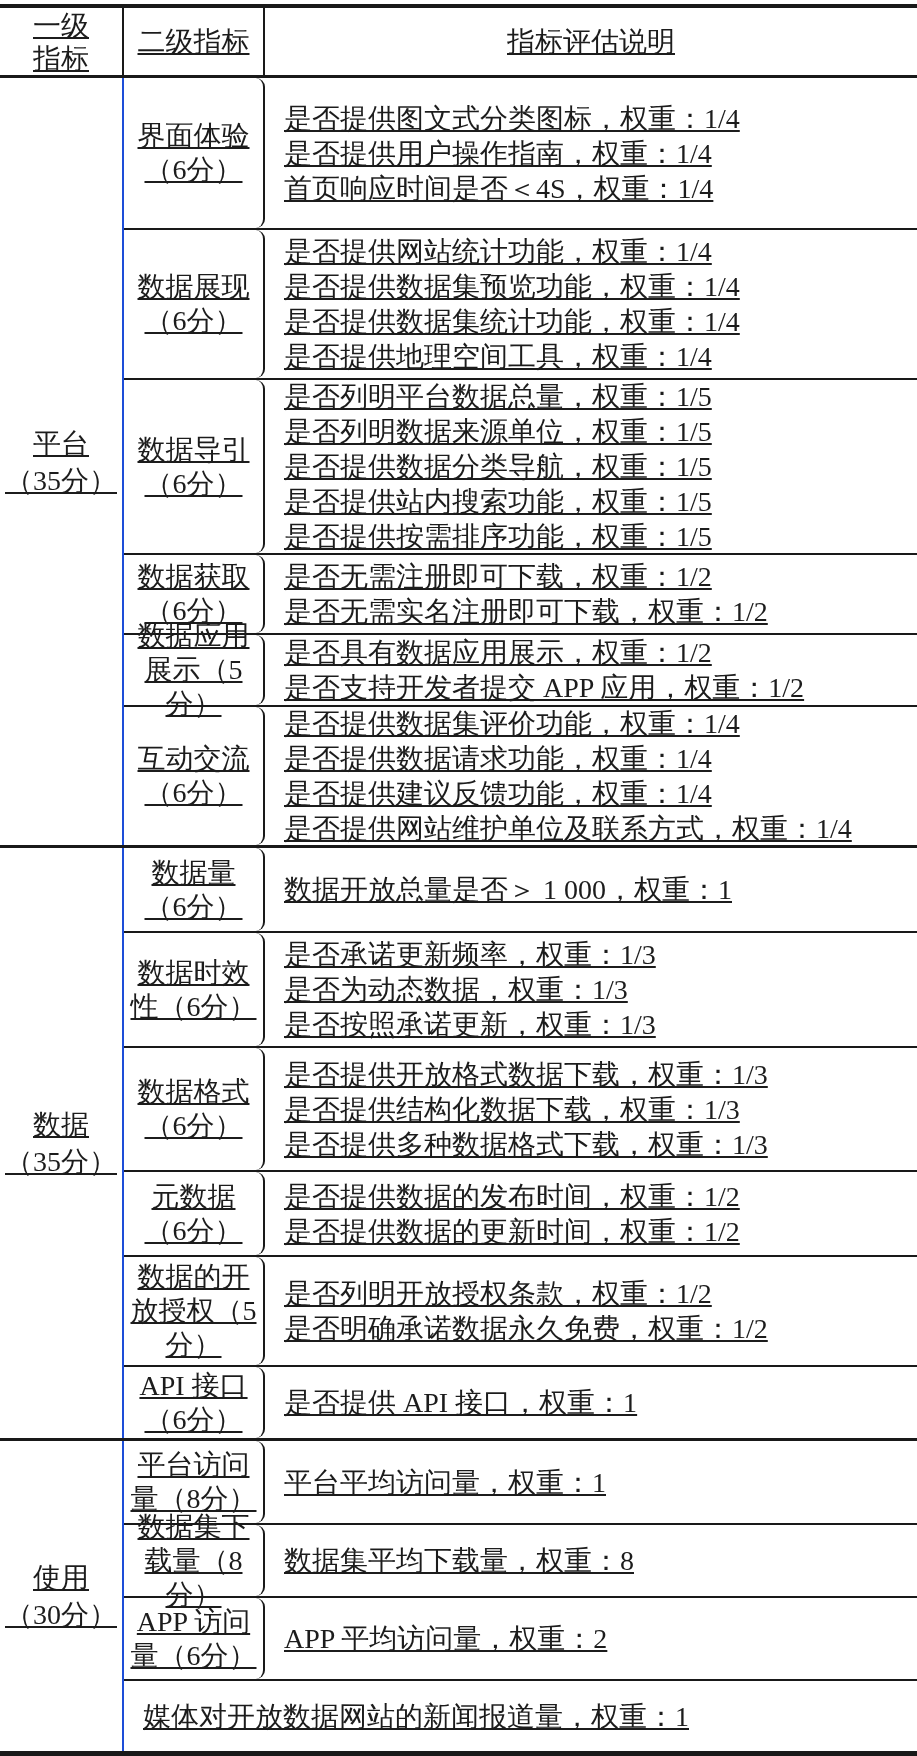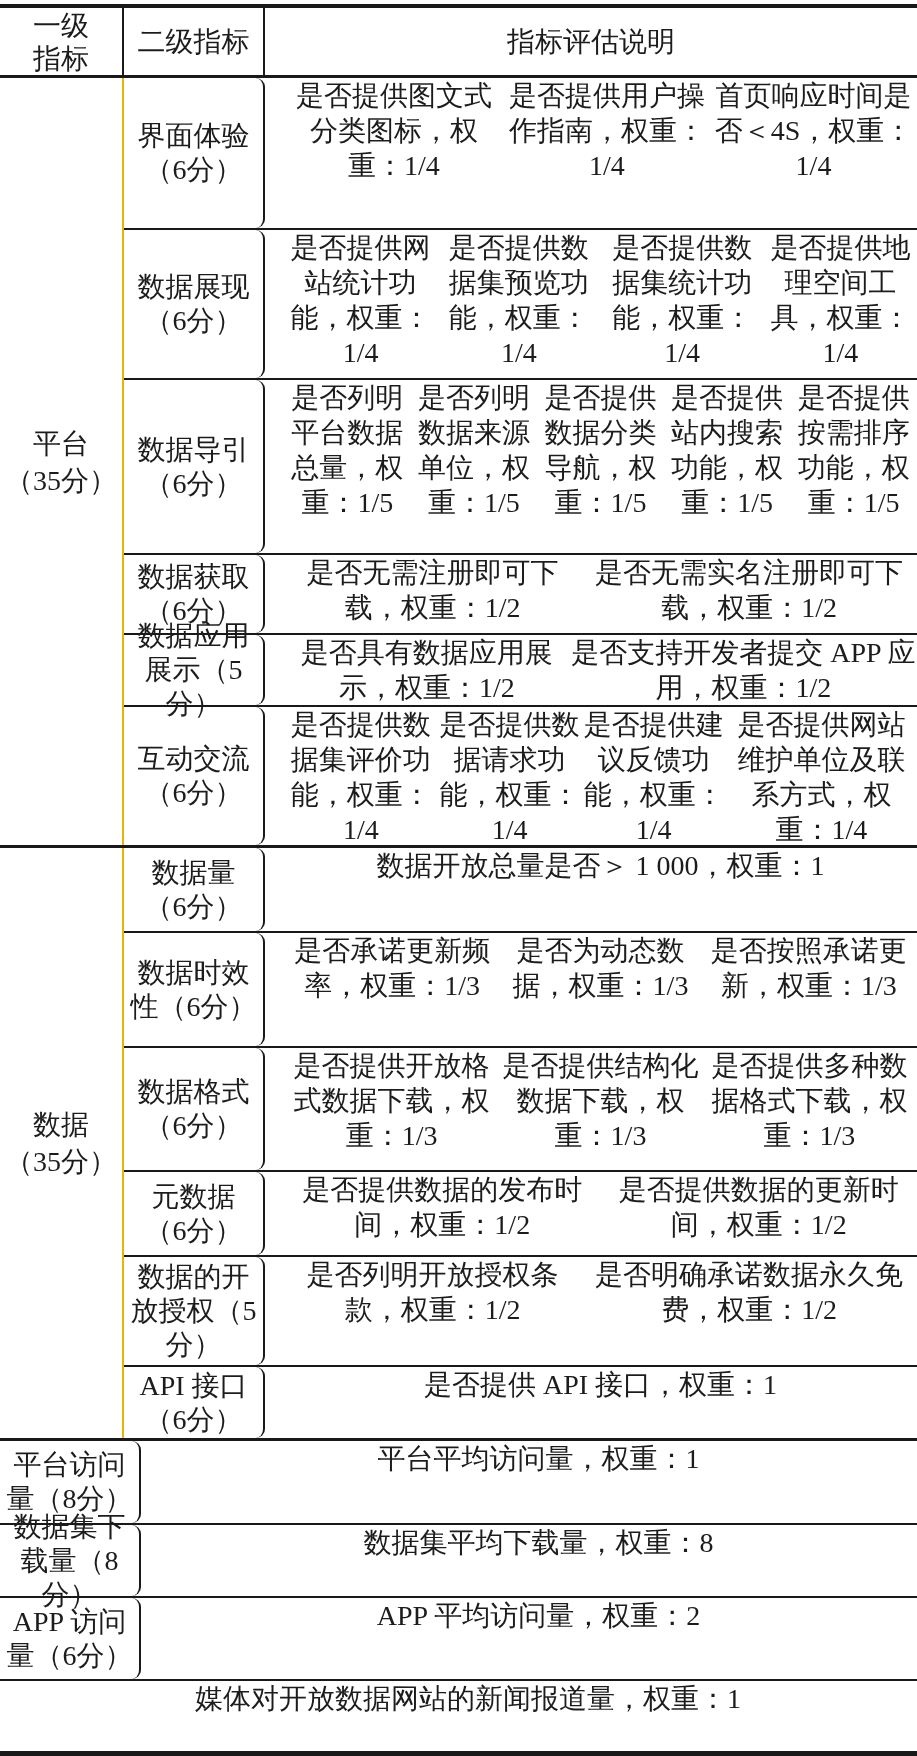--- a/index.html
+++ b/index.html
@@ -5,42 +5,43 @@
   html,body{margin:0;padding:0;background:#ffffff;}
   .page{
     width:917px;height:1756px;background:#ffffff;overflow:hidden;
     font-family:"Liberation Serif","DejaVu Serif",serif;
     color:#1c1c1c;box-sizing:border-box;padding-top:4px;
   }
   .tbl{
     width:917px;box-sizing:border-box;
     border-top:4px solid #191919;border-bottom:5px solid #191919;
     font-size:28px;
+    text-decoration:underline;
   }
   
   .thead{display:flex;height:70px;border-bottom:3px solid #191919;box-sizing:border-box;}
   .hc{display:flex;align-items:center;justify-content:center;text-align:center;
       white-space:pre-line;line-height:33px;box-sizing:border-box;}
   .hc1{width:124px;border-right:2px solid #191919;}
   .hc2{width:141px;border-right:2px solid #191919;}
   .hc3{flex:1;}
   
   .group{display:flex;box-sizing:border-box;}
   .group.sep{border-bottom:3px solid #191919;}
-  .c1{width:124px;border-right:2px solid #eab308;box-sizing:border-box;
+  .c1{width:124px;border-right:2px solid #1d4ed8;box-sizing:border-box;
       display:flex;align-items:center;justify-content:center;text-align:center;
       white-space:pre-line;line-height:37px;}
   .rows{flex:1;display:flex;flex-direction:column;}
   .row{display:flex;box-sizing:border-box;}
   .row + .row{border-top:2px solid #191919;}
   .c2{width:141px;border-right:2px solid #191919;box-sizing:border-box;
       display:flex;align-items:center;justify-content:center;text-align:center;
       white-space:pre-line;line-height:34px;border-radius:9px;}
-  .c3{flex:1;display:flex;justify-content:center;
-      padding-left:19px;box-sizing:border-box;text-align:center;}
+  .c3{flex:1;display:flex;flex-direction:column;justify-content:center;
+      padding-left:19px;box-sizing:border-box;}
   .item{line-height:35px;}
 </style>
 </head>
 <body>
 
 <div class="page">
   <div class="tbl">
 
     <div class="thead">
       <div class="hc hc1">一级
@@ -176,20 +177,22 @@
 （6分）</div>
           <div class="c3">
             <div class="item">是否提供 API 接口，权重：1</div>
           </div>
         </div>
 
       </div>
     </div>
 
     <div class="group">
+      <div class="c1">使用
+（30分）</div>
       <div class="rows">
 
         <div class="row" style="height:82px">
           <div class="c2">平台访问
 量（8分）</div>
           <div class="c3">
             <div class="item">平台平均访问量，权重：1</div>
           </div>
         </div>
 

